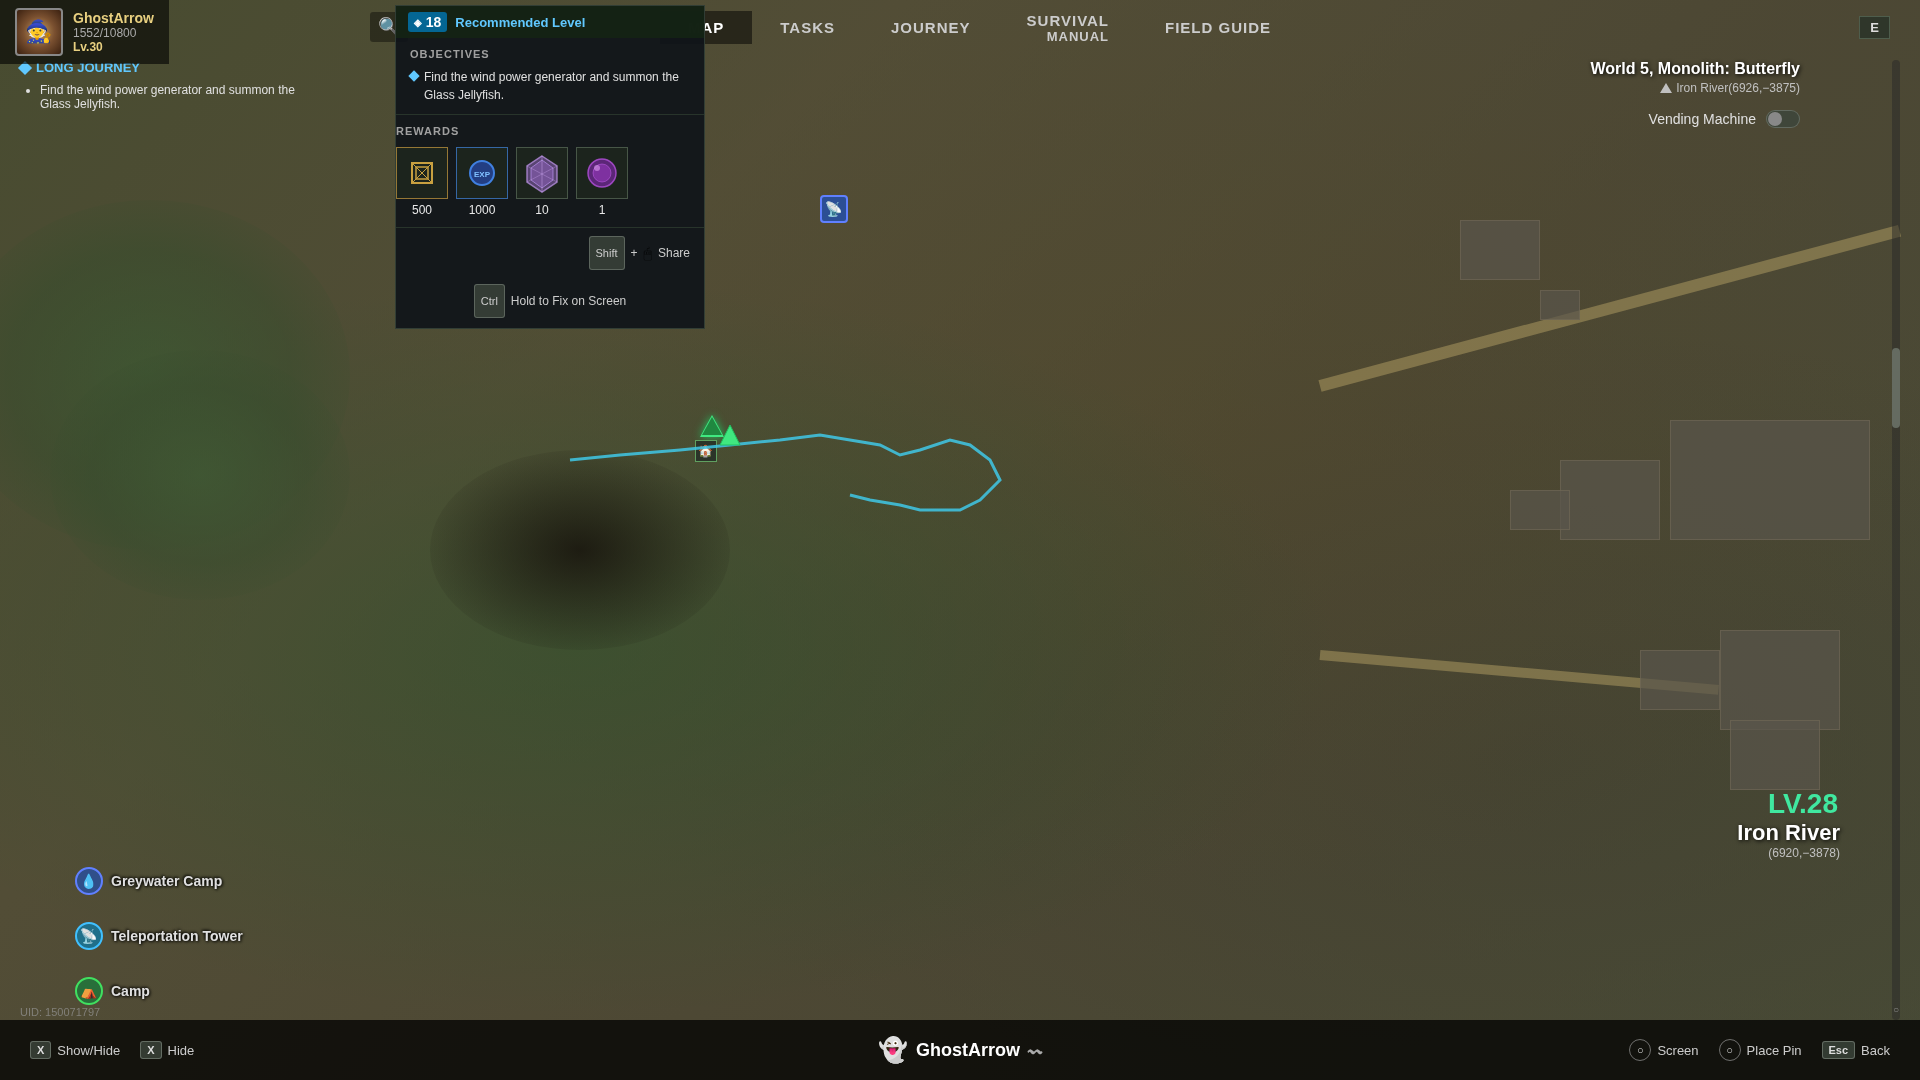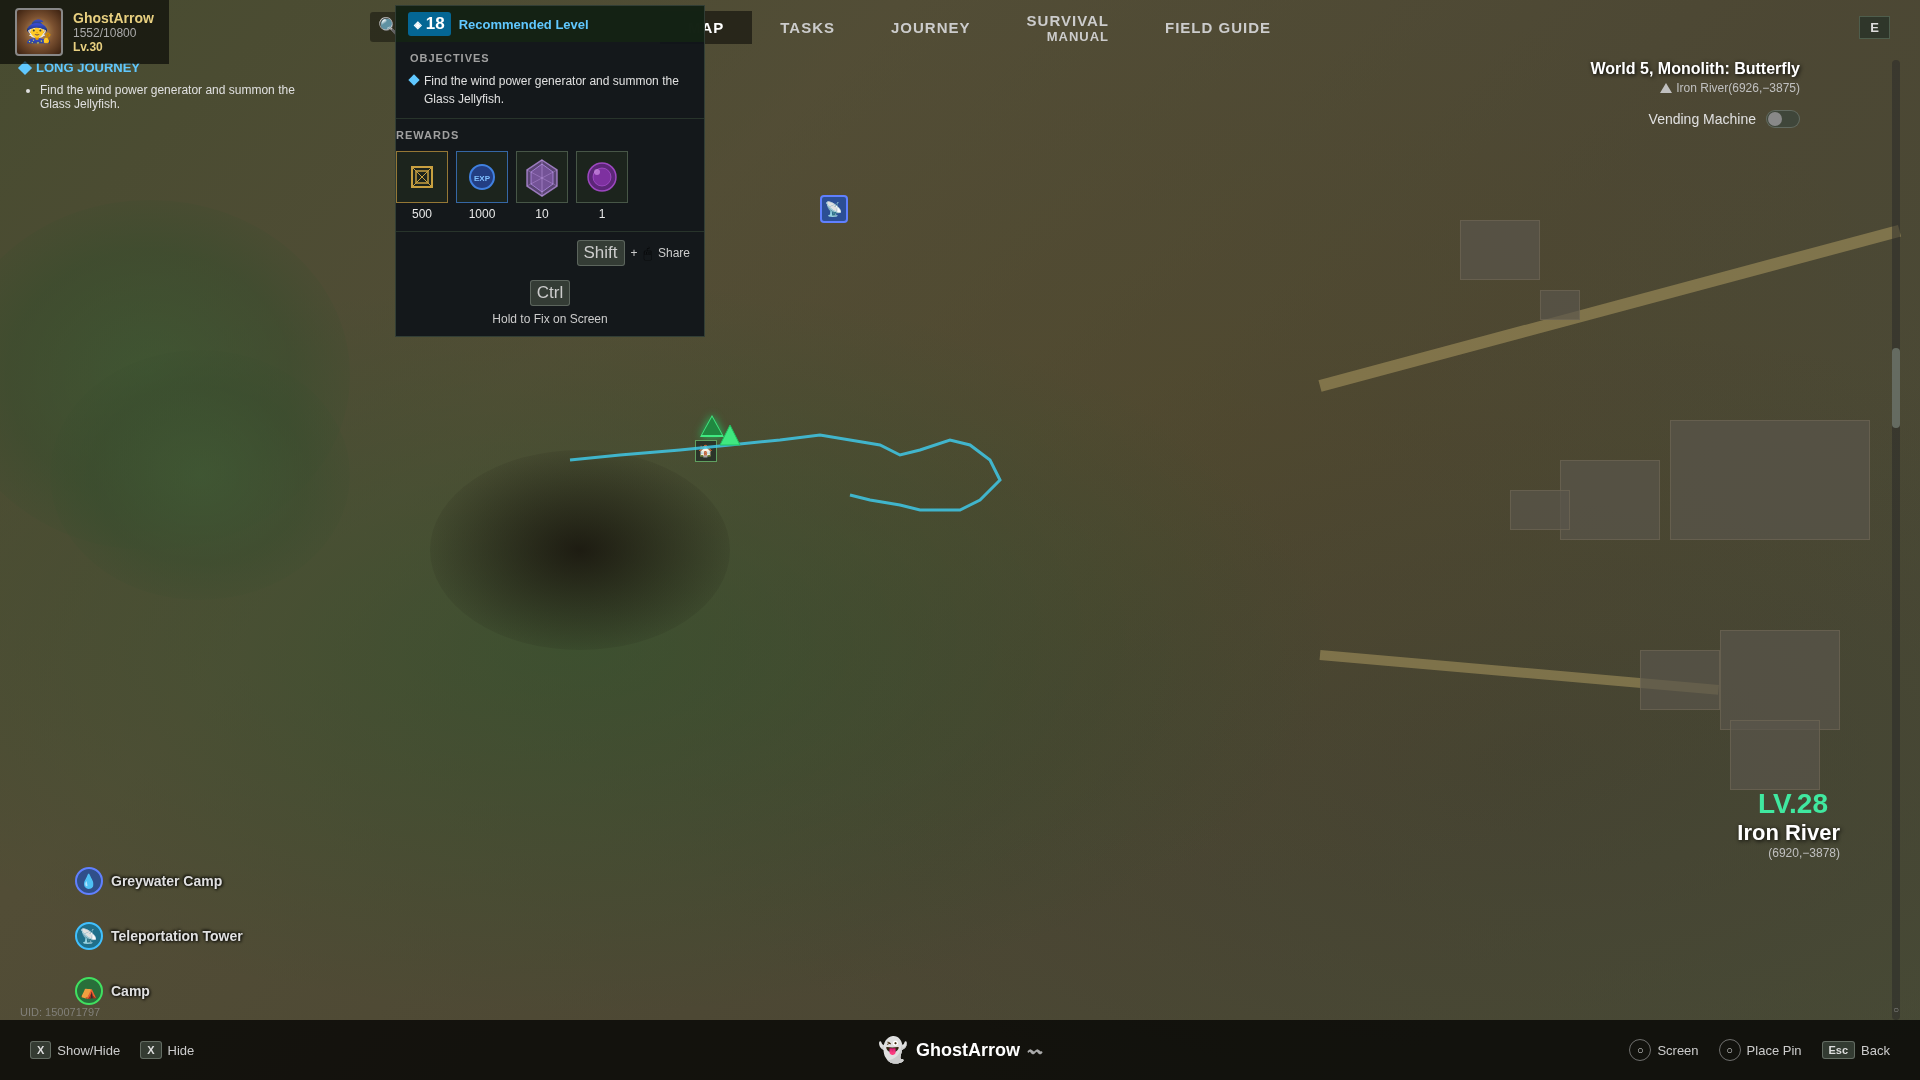--- a/index.html
+++ b/index.html
@@ -187,21 +187,21 @@
     #task-panel-header {
       background: rgba(20,35,20,0.95);
       padding: 6px 12px;
       display: flex;
       align-items: center;
       gap: 8px;
     }
     .level-badge {
       background: rgba(0,120,180,0.8);
       color: #fff;
-      font-size: 17px;
+      font-size: 14px;
       padding: 2px 6px;
       border-radius: 3px;
       font-weight: bold;
       display: flex;
       align-items: center;
       gap: 4px;
     }
     .level-badge::before {
       content: '◈';
       font-size: 10px;
@@ -288,38 +288,37 @@
       padding: 8px 14px;
       display: flex;
       align-items: center;
       justify-content: flex-end;
       gap: 6px;
     }
     .key-badge {
       background: rgba(60,70,60,0.8);
       border: 1px solid rgba(120,130,120,0.6);
       color: #ccc;
-      font-size: 17px;
-      padding: 2px 6px;
+      font-size: 11px;
+      padding: 10px 6px;
       border-radius: 3px;
     }
     .share-text {
       color: #ccc;
       font-size: 12px;
       text-align: center;
     }
     .plus-text { color: #ccc; font-size: 12px; }
 
     #fix-row {
       padding: 6px 14px 10px;
       display: flex;
       align-items: center;
       justify-content: center;
       gap: 6px;
-      flex-direction: column;
     }
 
     
     .map-marker {
       position: absolute;
       z-index: 50;
     }
 
     
     .location-label {
@@ -410,21 +409,21 @@
       border-radius: 50%;
       position: absolute;
       top: 1px;
       left: 1px;
     }
 
     
     #level-indicator {
       position: absolute;
       bottom: 260px;
-      right: 92px;
+      right: 82px;
       z-index: 150;
     }
     #level-text {
       color: #40e8a0;
       font-size: 28px;
       font-weight: bold;
       text-align: right;
     }
 
     

